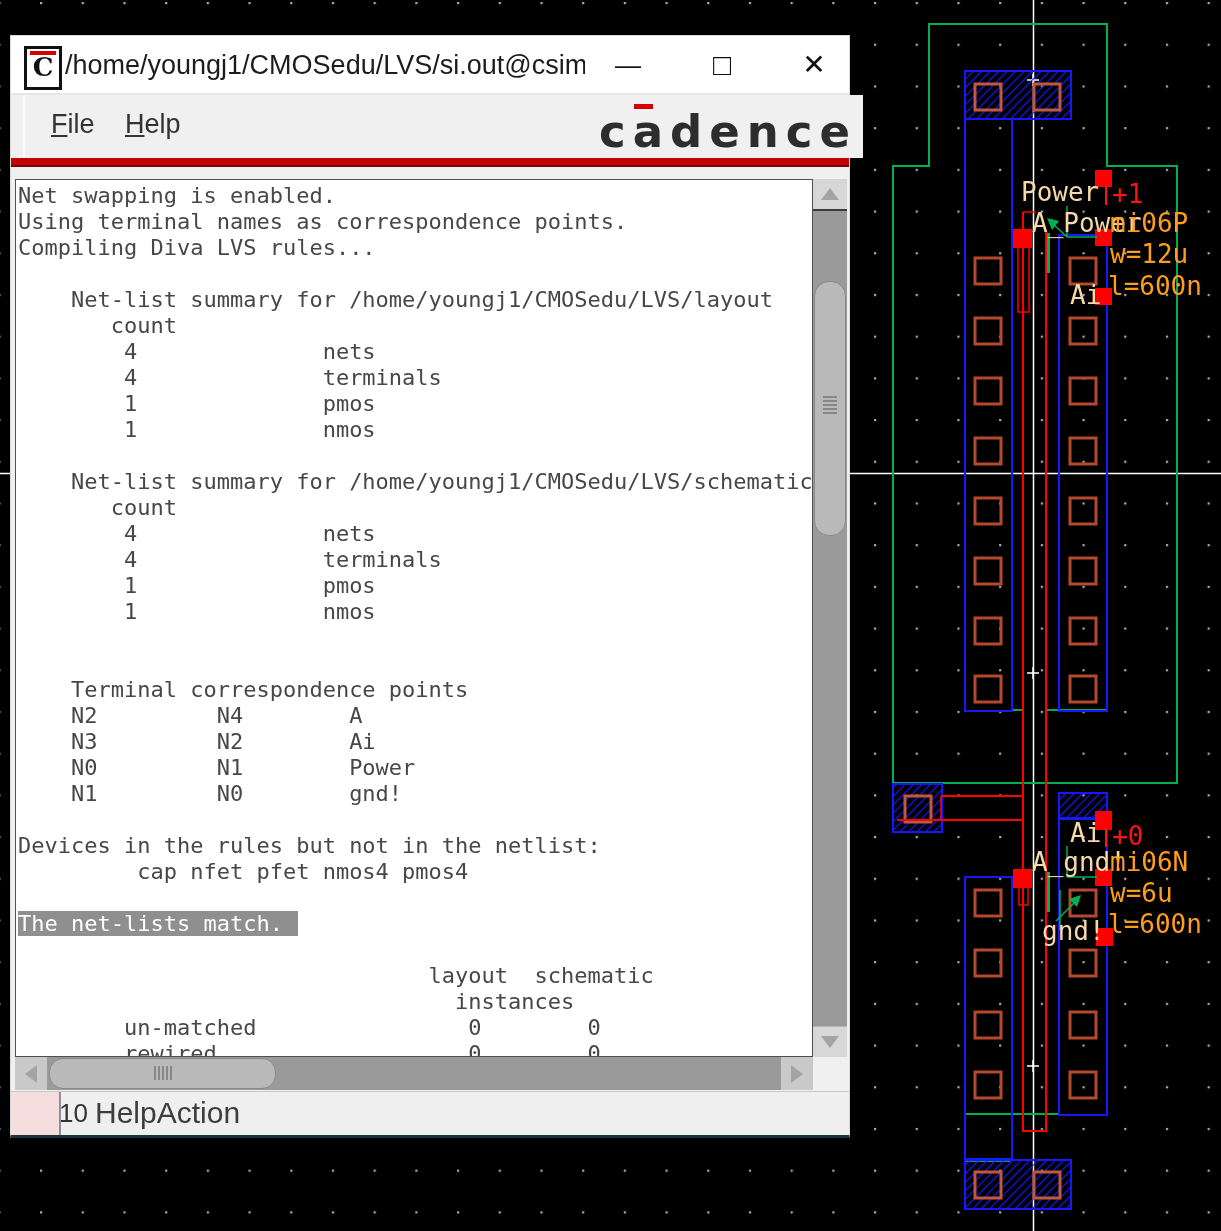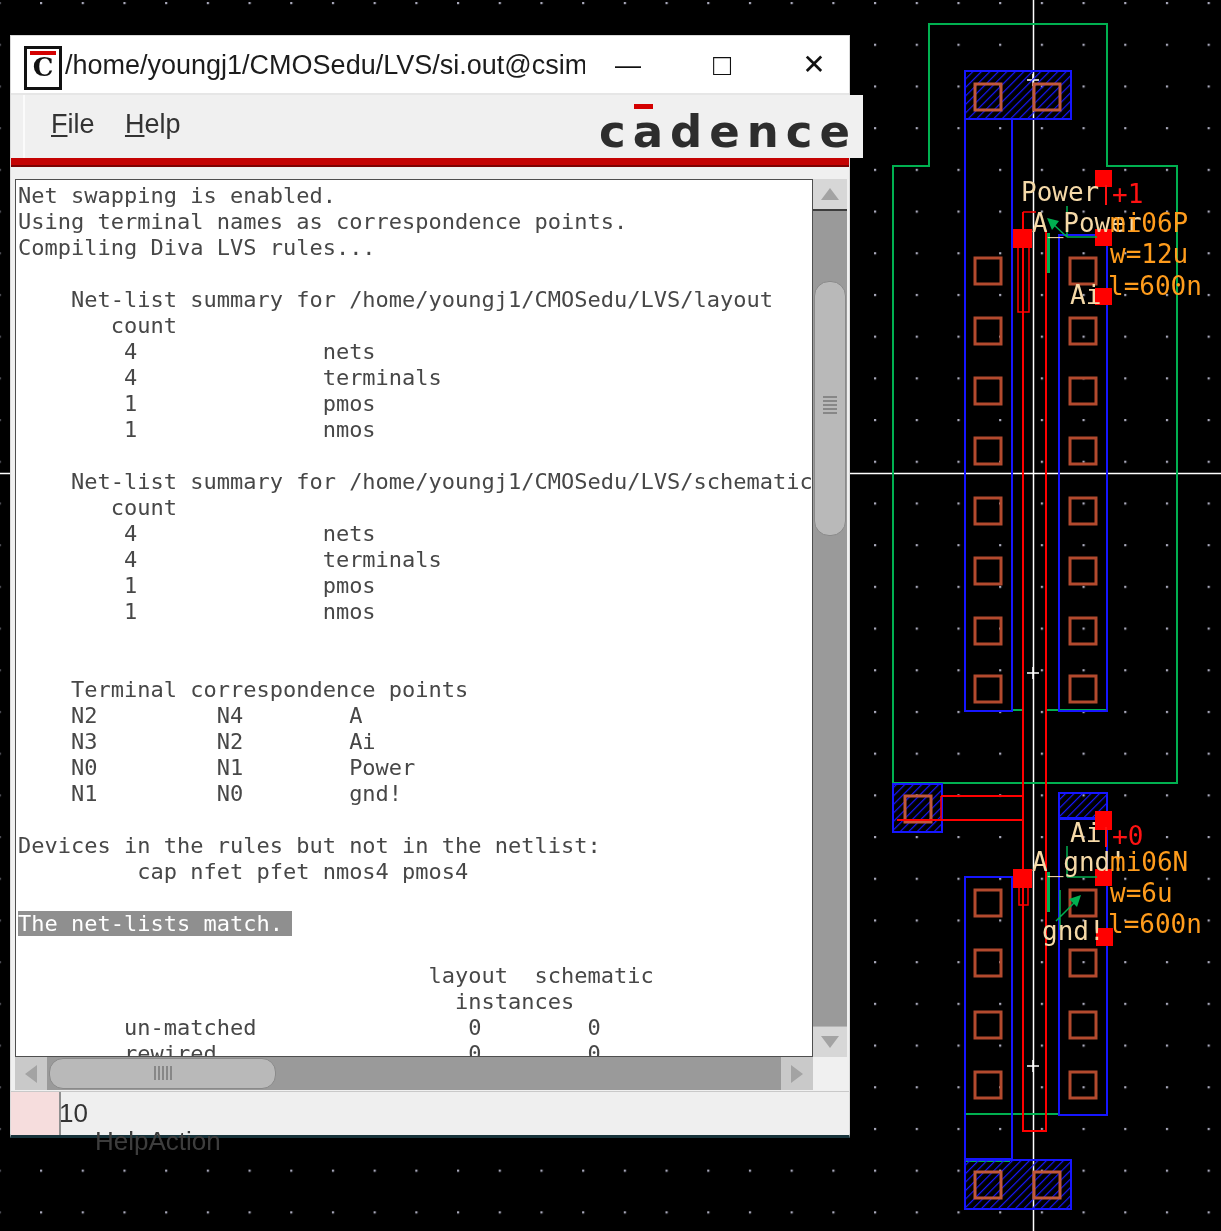--- a/index.html
+++ b/index.html
@@ -34,21 +34,21 @@
   .logo .logo-a::before{content:"";position:absolute;left:1px;top:-1px;width:19px;height:5px;background:#d40000;}
   .red-rule{position:absolute;left:0;top:122px;width:100%;height:9px;background:#c40303;
             border-bottom:2px solid #7c0202;box-sizing:border-box;}
 
   
   .textarea{position:absolute;left:4px;top:143px;width:798px;height:878px;background:#fff;
             border:1px solid #4f4f4f;box-sizing:border-box;overflow:hidden;
             font-family:"DejaVu Sans Mono",monospace;font-size:22px;line-height:26px;color:#474747;
             white-space:pre;padding:3px 0 0 2px;}
   .tline{height:26px;}
-  .hl{background:#8f8f8f;color:#ffffff;padding-right:9px;}
+  .hl{background:#8f8f8f;color:#ffffff;padding-right:15px;}
 
   
   .vscroll{position:absolute;left:802px;top:143px;width:34px;height:878px;background:#9a9a9a;}
   .sb-btn{position:absolute;background:#d7d7d7;display:flex;align-items:center;justify-content:center;}
   .v-up{left:0;top:0;width:34px;height:30px;border-bottom:2px solid #3d3d3d;}
   .v-down{left:0;bottom:0;width:34px;height:30px;border-top:1px solid #b5b5b5;}
   .tri{width:0;height:0;}
   .tri-up{border-left:9px solid transparent;border-right:9px solid transparent;border-bottom:12px solid #a3a3a3;}
   .tri-down{border-left:9px solid transparent;border-right:9px solid transparent;border-top:12px solid #a3a3a3;}
   .tri-left{border-top:9px solid transparent;border-bottom:9px solid transparent;border-right:12px solid #a3a3a3;}
@@ -63,21 +63,21 @@
   .h-thumb{position:absolute;left:34px;top:1px;width:225px;height:29px;background:#b9b9b9;
            border:1px solid #8a8a8a;border-radius:14px;}
   .h-thumb::after{content:"";position:absolute;top:7px;left:104px;width:18px;height:14px;
         background:repeating-linear-gradient(90deg,#878787 0 2px,transparent 2px 4px);}
 
   
   .statusbar{position:absolute;left:0;top:1055px;width:100%;height:43px;background:#efefef;
              border-top:1px solid #c9c9c9;}
   .status-num{position:absolute;left:0;top:0;width:43px;height:43px;background:#f6dddd;
               border-right:2px solid #8f8f8f;color:#333;font-size:26px;text-align:center;line-height:42px;box-sizing:border-box;padding-left:48px;}
-  .status-action{position:absolute;left:84px;top:0;font-size:26px;color:#3d3d3d;line-height:42px;margin-top:28px;}
+  .status-action{position:absolute;left:84px;top:0;font-size:30px;color:#3d3d3d;line-height:42px;}
 
   
   .gl{stroke:#00b050;stroke-width:2;fill:none;}
   .gl-thin{stroke:#00b050;stroke-width:1.5;fill:none;}
   .garrow{fill:#00b050;}
   .bl{stroke:#1616ff;stroke-width:2;fill:none;}
   .hatch{fill:url(#hatchP);stroke:#1616ff;stroke-width:2;}
   .cont{stroke:#b34a2e;stroke-width:3;fill:none;}
   .contp{stroke:#c2583a;stroke-width:3;fill:none;}
   .pl{stroke:#ff0000;stroke-width:2;fill:none;}

